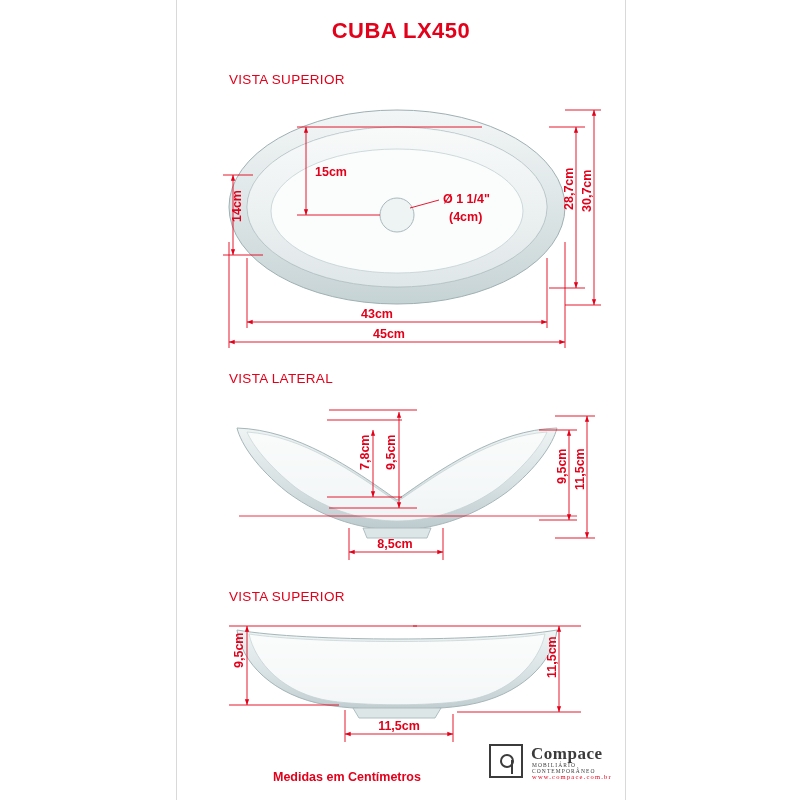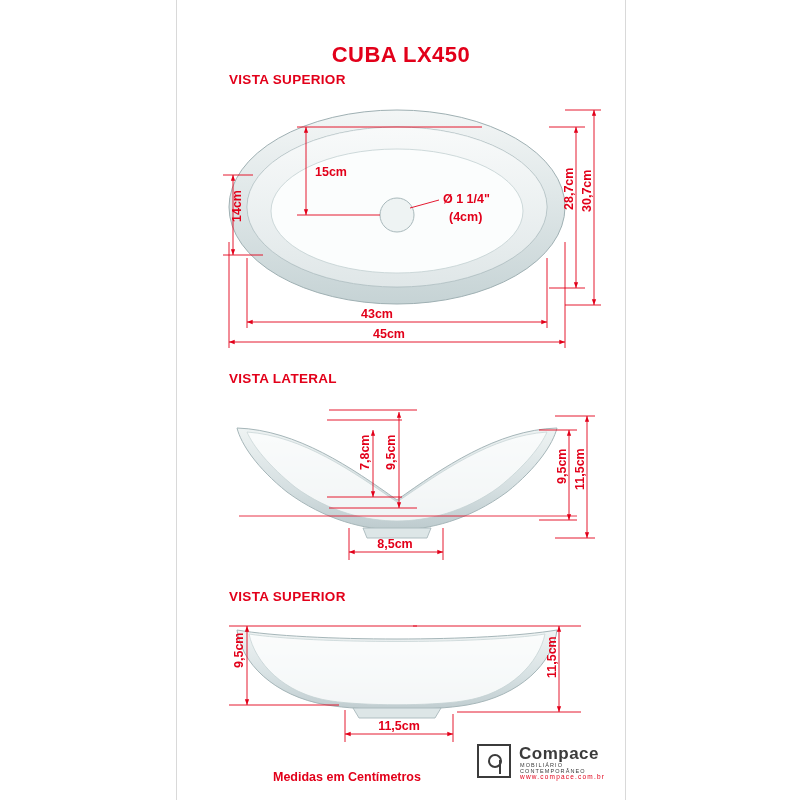--- a/index.html
+++ b/index.html
@@ -40,48 +40,48 @@
   .title {
     position: absolute;
     left: 0;
     top: 18px;
     width: 448px;
     text-align: center;
     color: #e2001a;
     font-size: 22px;
     font-weight: bold;
     letter-spacing: 0.5px;
-    margin-top: 24px;
   }
 
   .section-label {
     position: absolute;
     color: #e2001a;
     font-size: 13.5px;
-    font-weight: bold;
+    font-weight: normal;
     letter-spacing: 0.3px;
   }
 
   .footer-note {
     position: absolute;
     left: 52px;
     top: 770px;
     color: #e2001a;
     font-size: 12.5px;
     font-weight: bold;
     padding-left: 44px;
   }
 
   
   .logo {
     position: absolute;
-    left: 300px;
+    left: 312px;
     top: 742px;
     width: 130px;
     height: 46px;
+    font-family: Liberation Serif, serif;
   }
   .logo-mark {
     position: absolute;
     left: 0;
     top: 2px;
     width: 34px;
     height: 34px;
     border: 2px solid #3b3b3b;
     box-sizing: border-box;
   }

